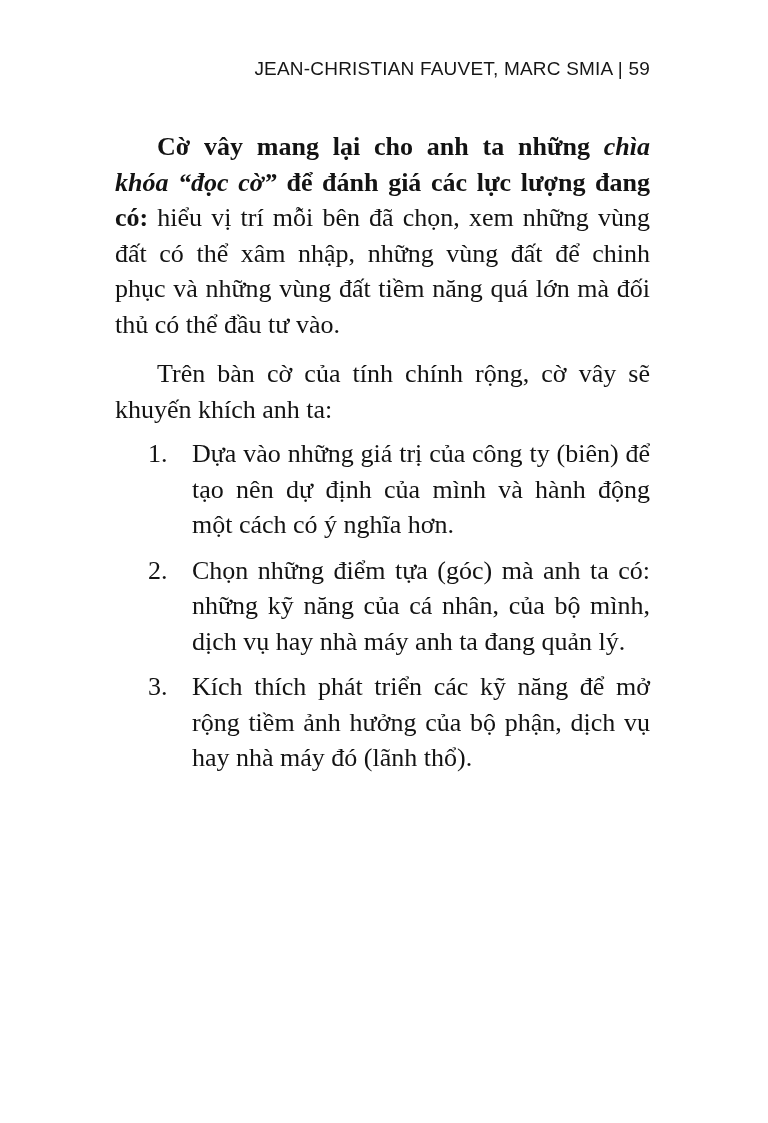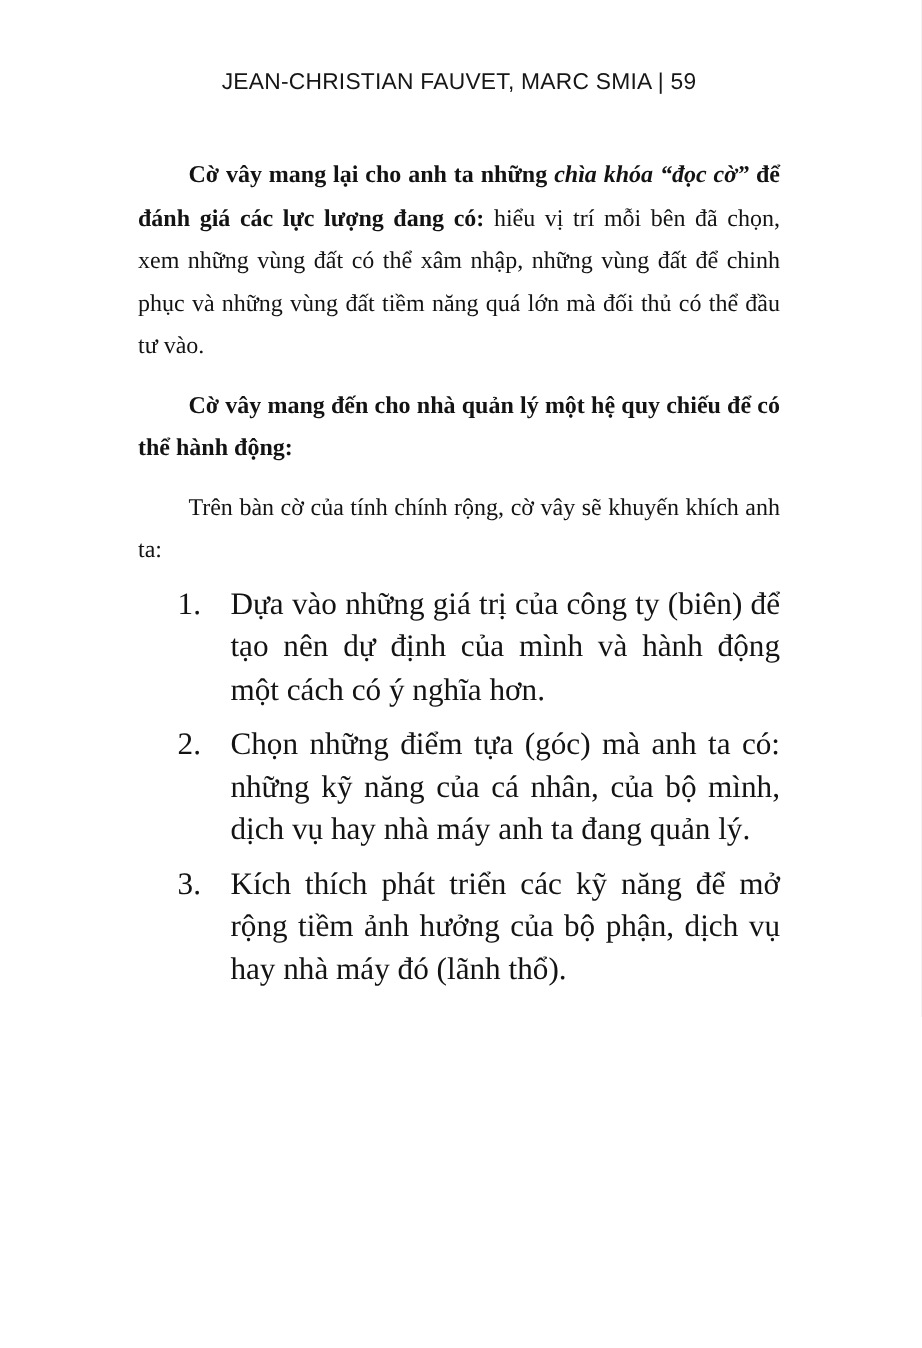--- a/index.html
+++ b/index.html
@@ -13,27 +13,27 @@
     padding: 58px 118px 0 115px;
     font-family: "Liberation Serif", serif;
     color: #131313;
     overflow: hidden;
   }
   .running-header {
     font-family: "Liberation Sans", sans-serif;
     font-size: 19px;
     line-height: 22px;
     letter-spacing: 0.2px;
-    text-align: center;
+    text-align: right;
     color: #161616;
     margin: 0 0 49px 0;
     white-space: nowrap;
   }
   .para {
-    font-size: 20px;
+    font-size: 26px;
     line-height: 35.5px;
     text-align: justify;
     text-indent: 42px;
     margin: 0 0 14px 0;
     font-family: Liberation Serif, serif;
   }
   .para.bold { font-weight: bold; }
   .para strong { font-weight: bold; }
   .para em { font-style: italic; }
   .para.p3 { margin-bottom: 9px; }
@@ -62,21 +62,20 @@
 <body>
 
 <div class="page">
 
   <div class="running-header">JEAN-CHRISTIAN FAUVET, MARC SMIA | 59</div>
 
   <p class="para">
     <strong>Cờ vây mang lại cho anh ta những </strong><strong><em>chìa khóa “đọc cờ” </em></strong><strong>để đánh giá các lực lượng đang có: </strong><span>hiểu vị trí mỗi bên đã chọn, xem những vùng đất có thể xâm nhập, những vùng đất để chinh phục và những vùng đất tiềm năng quá lớn mà đối thủ có thể đầu tư vào.</span>
   </p>
 
-  <p class="para bold">Cờ vây mang đến cho nhà quản lý một hệ quy chiếu để có thể hành động:</p>
 
   <p class="para p3">Trên bàn cờ của tính chính rộng, cờ vây sẽ khuyến khích anh ta:</p>
 
   <div class="numbered-list">
 
     <div class="list-item">
       <span class="list-marker">1.</span>
       <span class="list-text">Dựa vào những giá trị của công ty (biên) để tạo nên dự định của mình và hành động một cách có ý nghĩa hơn.</span>
     </div>
 

